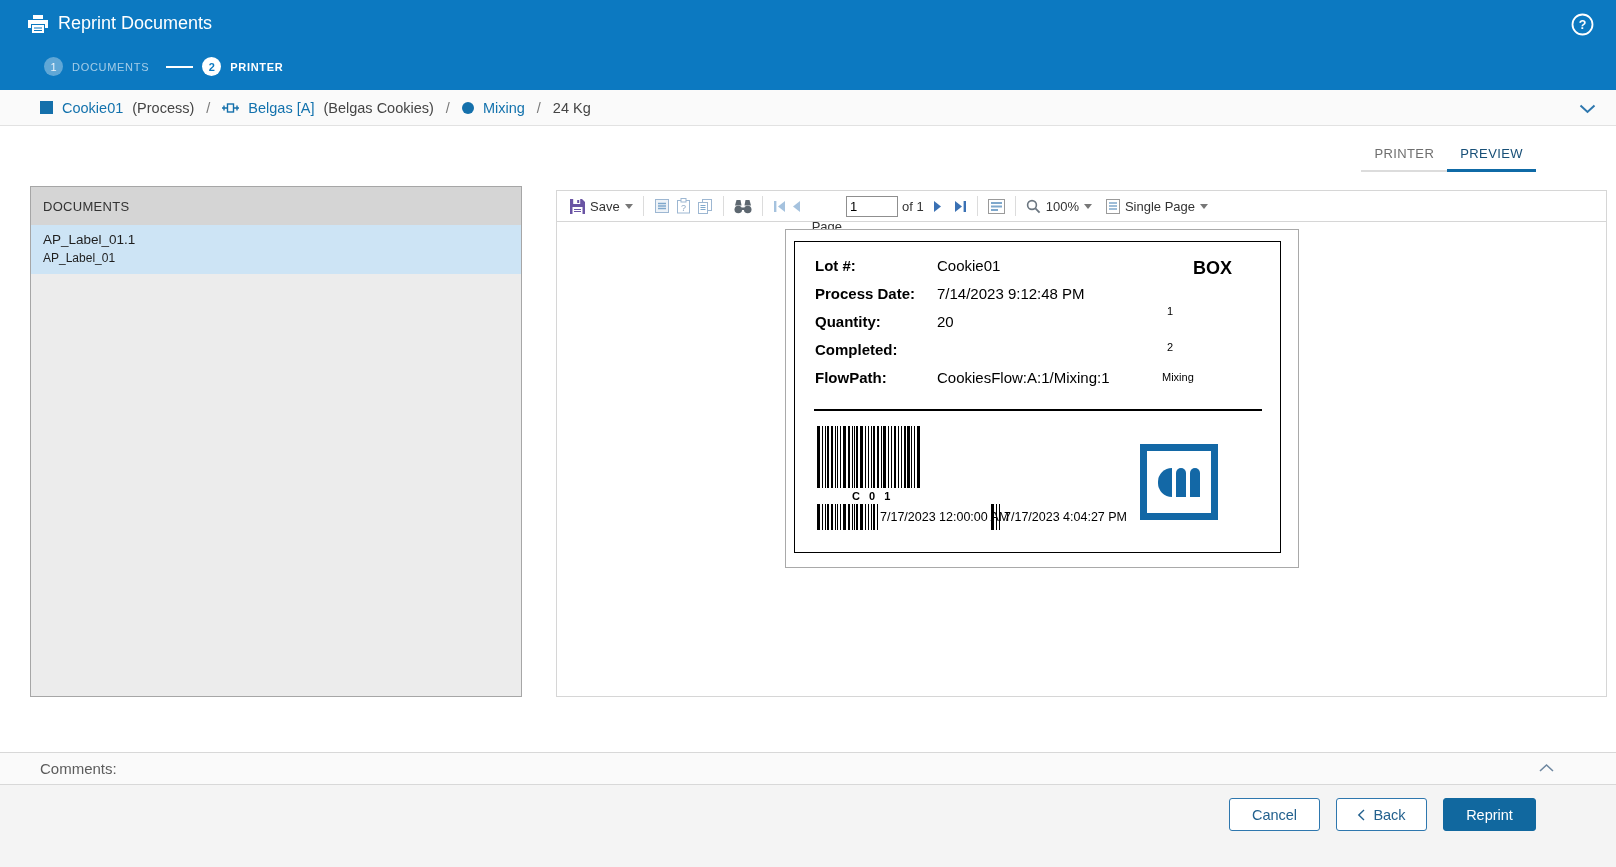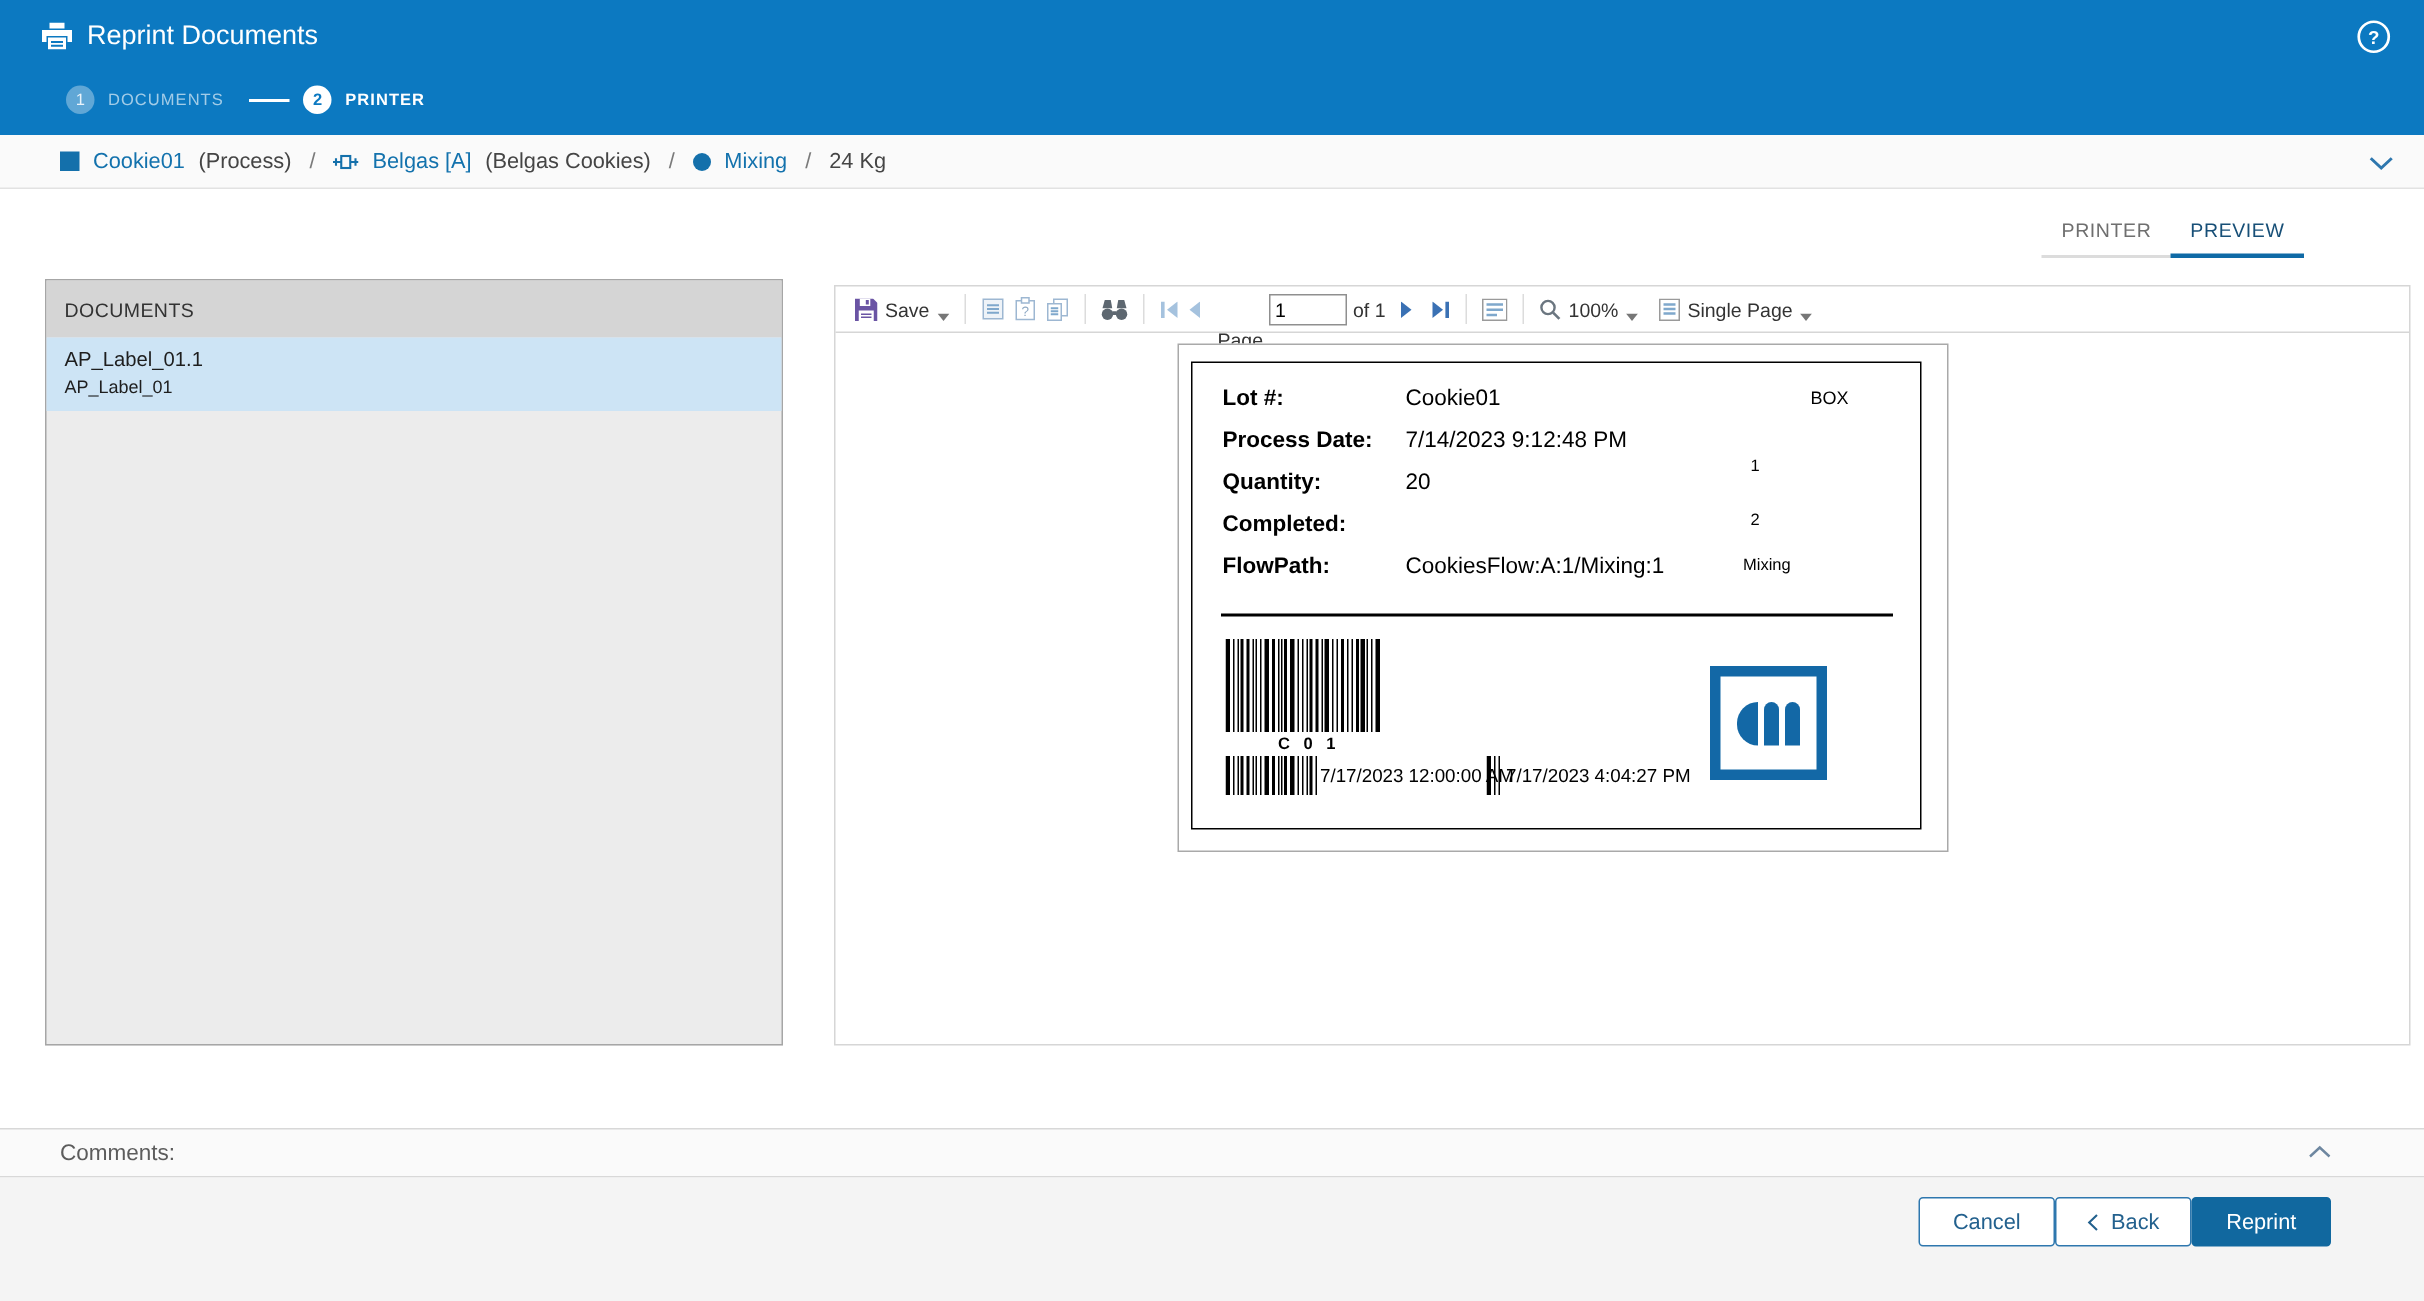--- a/index.html
+++ b/index.html
@@ -49,36 +49,36 @@
   .doc-item { background:#cde4f5; padding:7px 12px 9px; cursor:pointer; }
   .doc-title { font-size:13.5px; color:#1e1e1e; margin-bottom:4px; }
   .doc-sub { font-size:12px; color:#1e1e1e; }
 
   
   .pv-panel { position:absolute; left:556px; top:190px; width:1051px; height:507px;
     background:#fff; border:1px solid #d6d6d6; box-sizing:border-box; }
   .pv-toolbar { height:31px; border-bottom:1px solid #d6d6d6; display:flex; align-items:center;
     padding:0 10px; font-size:13px; color:#333; box-sizing:border-box; }
   .tb-sep { width:1px; height:20px; background:#dcdcdc; margin:0 7px; flex:0 0 auto; }
-  .tb-btn { display:flex; align-items:flex-end; gap:5px; background:none; border:none; padding:2px 3px;
+  .tb-btn { display:flex; align-items:center; gap:5px; background:none; border:none; padding:2px 3px;
     font:inherit; color:inherit; cursor:pointer; line-height:0; }
   .tb-btn span { line-height:normal; }
   .page-input { width:44px; height:19px; border:1px solid #8f8f8f; font:inherit; padding:0 3px; margin:0 4px; }
   .of-lbl { margin-right:6px; }
 
   
   .pv-area { position:relative; height:474px; }
   .paper { position:absolute; left:228px; top:7px; width:512px; height:337px; background:#fff; border:1px solid #a9a9a9; }
   .label-box { position:absolute; left:8px; top:11px; width:487px; height:312px; border:1px solid #000;
     box-sizing:border-box; color:#000; }
   .lf { position:absolute; left:20px; top:9px; }
   .lf-row { display:flex; align-items:center; height:28px; }
   .lf-label { width:122px; font-weight:bold; font-size:15px; }
   .lf-value { font-size:15px; }
-  .box-lbl { position:absolute; left:412px; top:16px; font-weight:normal; font-size:12px; }
+  .box-lbl { position:absolute; left:398px; top:16px; font-weight:bold; font-size:18px; }
   .ann-1 { position:absolute; left:372px; top:63px; font-size:11px; }
   .ann-2 { position:absolute; left:372px; top:99px; font-size:11px; }
   .ann-3 { position:absolute; left:367px; top:129px; font-size:11px; }
   .hrline { position:absolute; left:19px; top:167px; width:448px; height:2px; background:#000; }
   .bc-main { position:absolute; left:22px; top:184px; width:105px; height:62px; }
   .bc-caption { position:absolute; left:57px; top:248px; font-size:11px; font-weight:bold; letter-spacing:3px; }
   .bc-small { position:absolute; left:22px; top:262px; width:61px; height:26px; }
   .ts1 { position:absolute; left:85px; top:268px; font-size:12.5px; }
   .bc-sep2 { position:absolute; left:196px; top:262px; width:10px; height:26px; }
   .ts2 { position:absolute; left:209px; top:268px; font-size:12.5px; }
@@ -90,21 +90,21 @@
   [data-barcode] { display:flex; overflow:hidden; }
   [data-barcode] b { display:block; height:100%; background:#000; flex:0 0 auto; }
   [data-barcode] s { display:block; height:100%; flex:0 0 auto; }
 
   
   .comments { position:absolute; top:752px; left:0; right:0; height:33px; background:#fafafa;
     border-top:1px solid #d8d8d8; border-bottom:1px solid #d8d8d8; box-sizing:border-box;
     display:flex; align-items:center; padding-left:40px; font-size:15px; color:#5c5c5c; }
   .comments-chevron { position:absolute; right:62px; top:10px; cursor:pointer; line-height:0; background:none; border:none; }
   .footer { position:absolute; top:785px; left:0; right:0; bottom:0; background:#f4f4f4; }
-  .footer-btns { position:absolute; top:13px; right:62px; display:flex; }
+  .footer-btns { position:absolute; top:13px; right:80px; display:flex; gap:16px; }
   .btn { height:33px; border-radius:3px; font-size:14.5px; font-family:inherit; cursor:pointer;
     display:flex; align-items:center; justify-content:center; gap:8px; padding:0 20px; box-sizing:border-box; }
   .btn-outline { background:#fff; border:1px solid #2e77ae; color:#23618e; min-width:91px; }
   .btn-primary { background:#11689f; border:1px solid #11689f; color:#fff; min-width:93px; }
 </style>
 </head>
 <body>
 
 <div class="hdr">
   <div class="hdr-row1">

